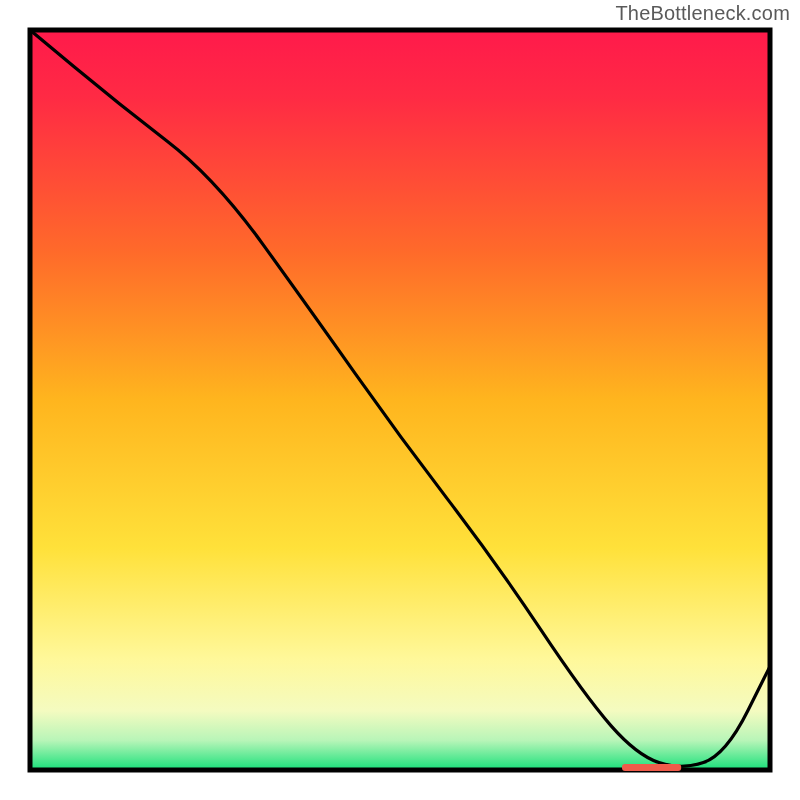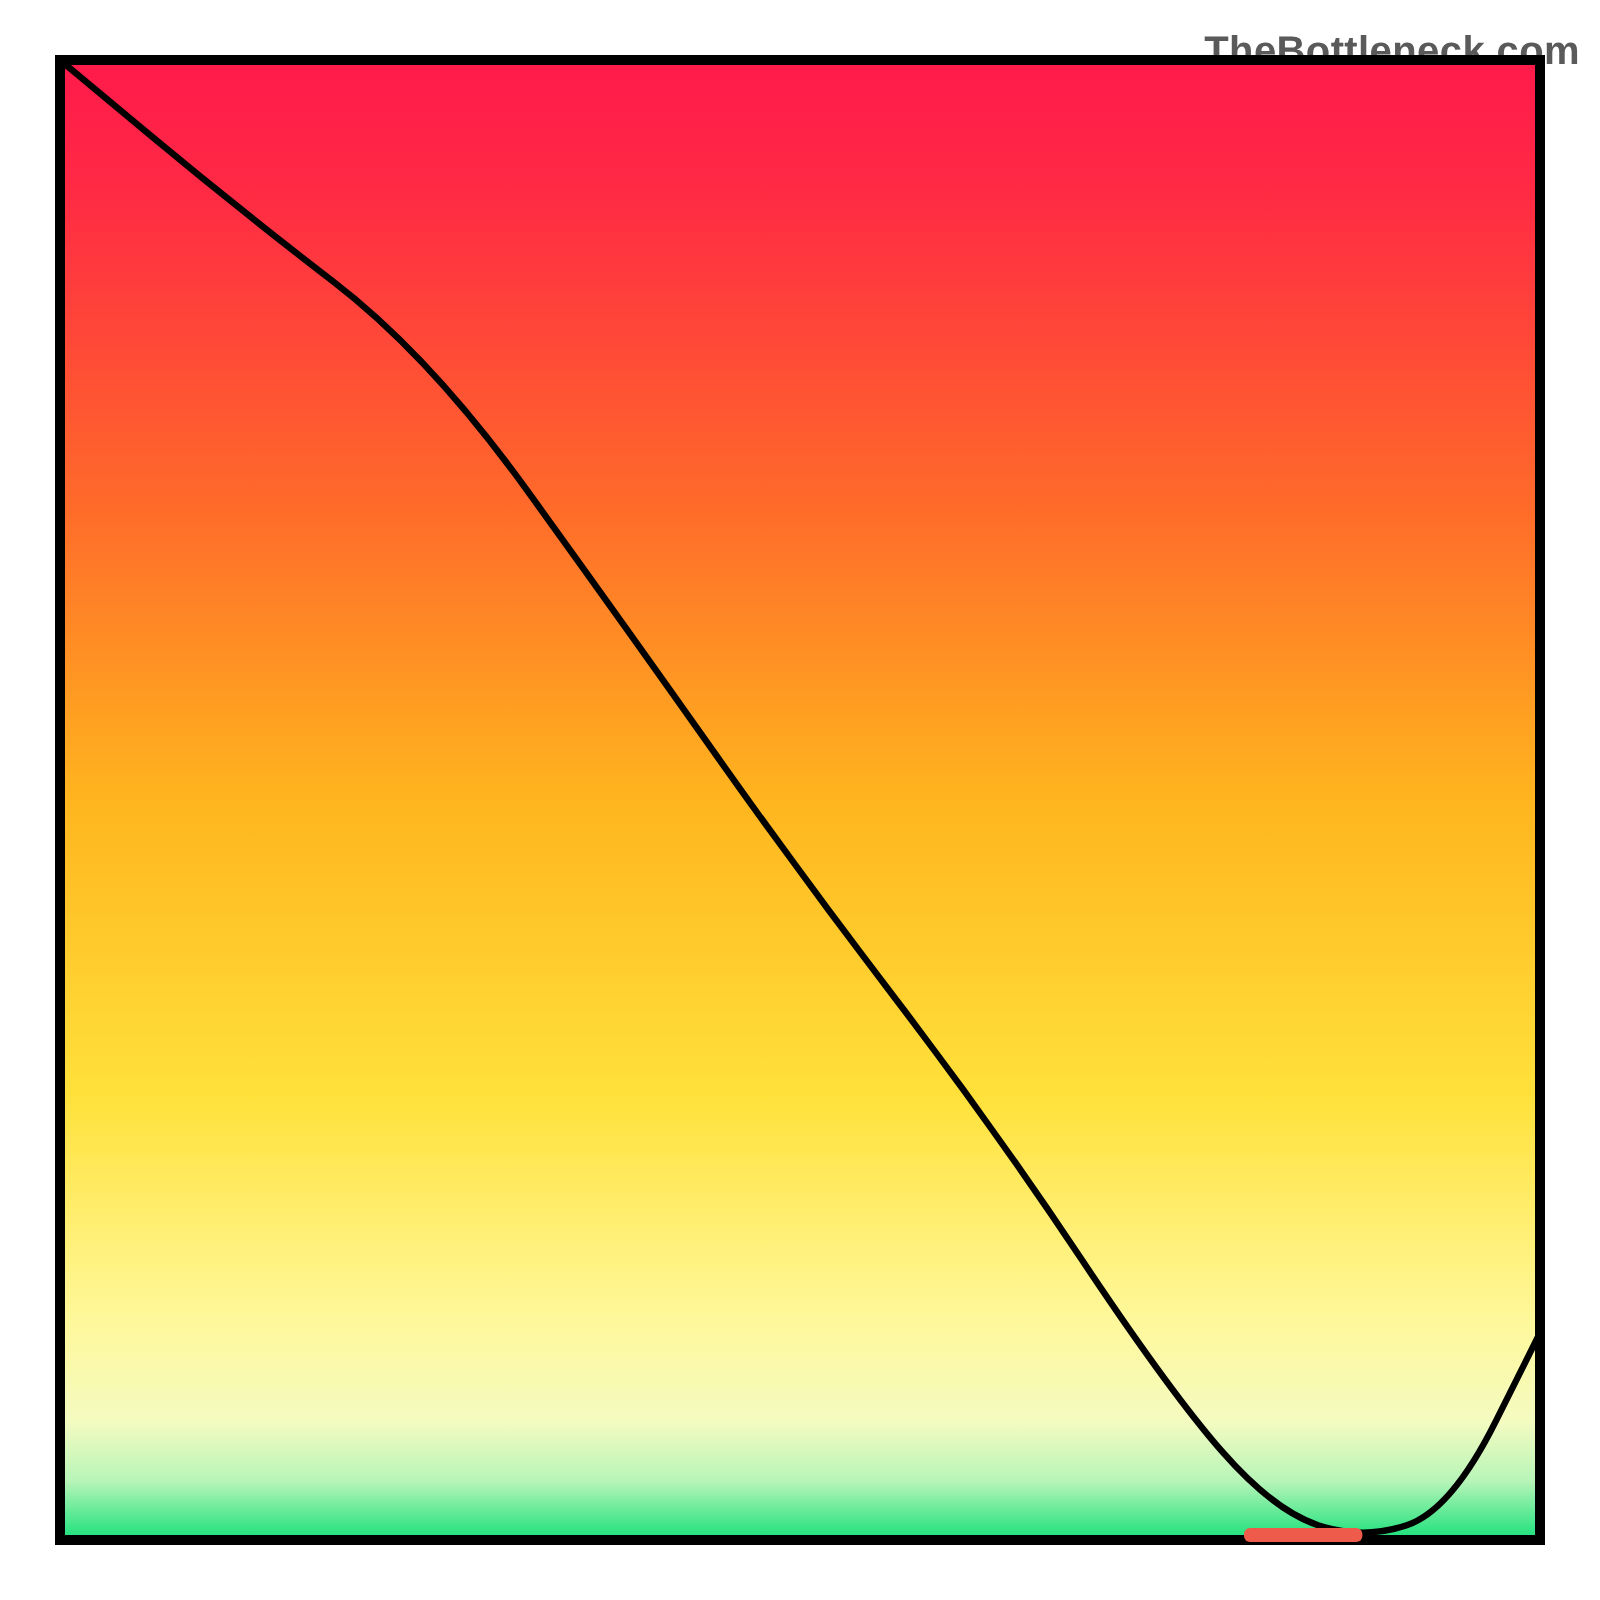--- a/index.html
+++ b/index.html
@@ -10,24 +10,24 @@
     background: #ffffff;
     font-family: Arial, Helvetica, sans-serif;
   }
   .stage {
     position: relative;
     width: 800px;
     height: 800px;
   }
   .watermark {
     position: absolute;
-    top: 15px;
+    top: 2px;
     right: 10px;
     font-size: 20px;
-    font-weight: 700;
+    font-weight: 400;
     color: #5a5a5a;
     letter-spacing: 0.2px;
   }
   svg.plot {
     position: absolute;
     left: 0;
     top: 0;
   }
 </style>
 </head>

